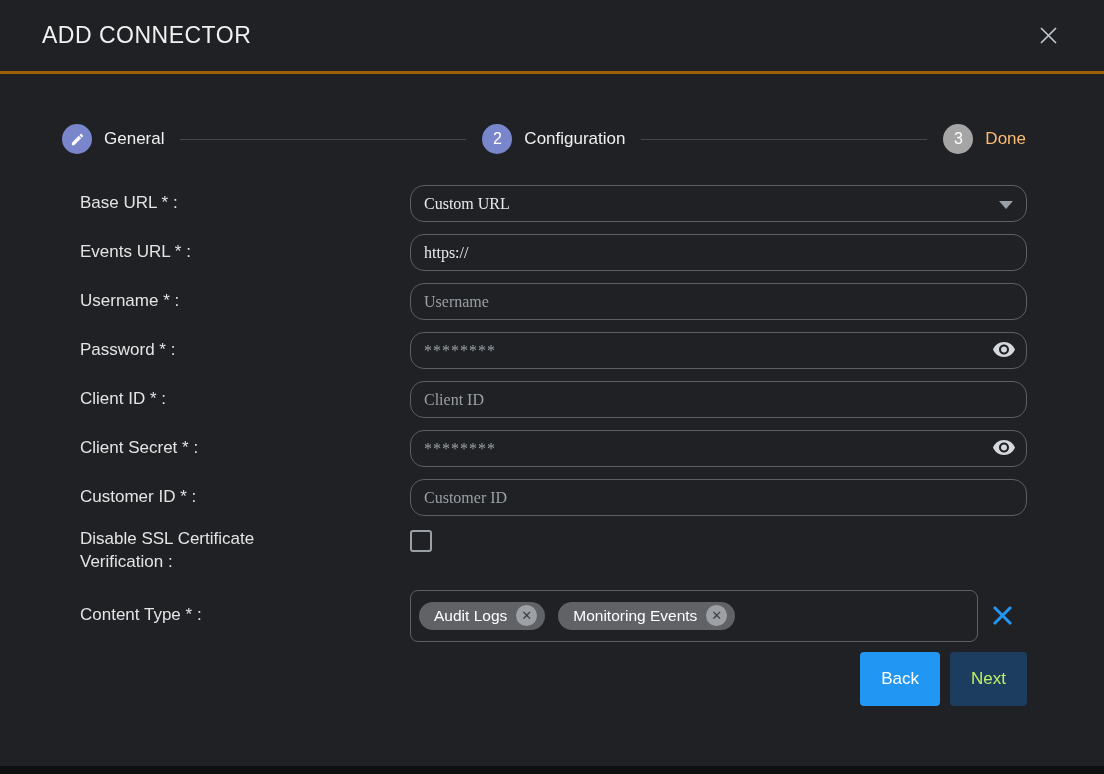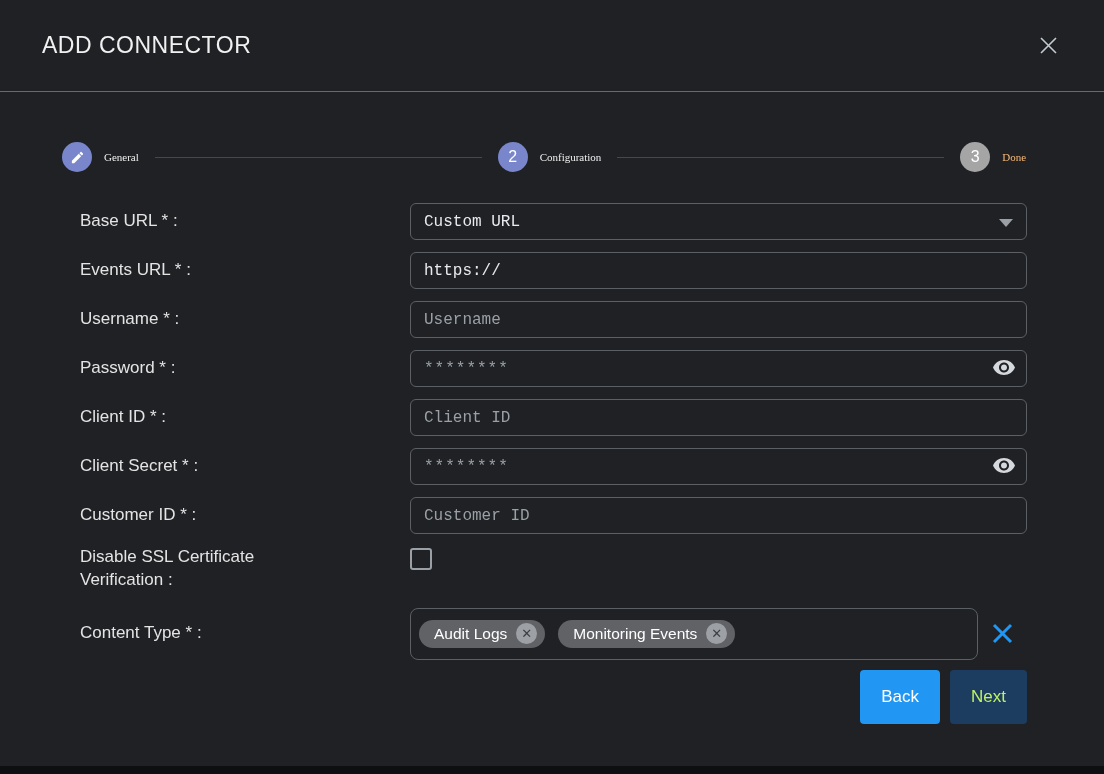--- a/index.html
+++ b/index.html
@@ -10,24 +10,24 @@
     overflow: hidden;
   }
   .modal {
     position: absolute; top: 0; left: 0;
     width: 1104px; height: 766px;
     background: #1f2124;
     color: #e8e8e8;
   }
   
   .modal-header {
-    height: 92px;
+    height: 74px;
     display: flex; align-items: center;
     padding: 0 42px;
-    border-bottom: 1px solid #a16207;
+    border-bottom: 3px solid #a16207;
   }
   .modal-title {
     font-size: 23px;
     letter-spacing: 0.5px;
     color: #f1f1f1;
     font-weight: 400;
   }
   .close-btn {
     margin-left: auto;
     width: 28px; height: 28px;
@@ -42,45 +42,45 @@
   }
   .step { display: flex; align-items: center; }
   .step-circle {
     width: 30px; height: 30px; border-radius: 50%;
     display: flex; align-items: center; justify-content: center;
     font-size: 16px; color: #ffffff;
     flex: 0 0 auto;
   }
   .step-circle.active { background: #7986cb; }
   .step-circle.inactive { background: #a5a5a5; }
-  .step-label { margin-left: 12px; font-size: 11px; color: #f0f0f0; font-family: Liberation Serif, serif; }
+  .step-label { margin-left: 12px; font-size: 17px; color: #f0f0f0; }
   .step-label.dim { color: #fdba74; }
   .step-line { flex: 1; height: 1px; background: #46484c; margin: 0 16px; }
   
   .form-area { padding: 0 77px 0 80px; }
   .form-row {
     display: flex; align-items: center;
     margin-bottom: 12px;
   }
   .form-row.top-align { align-items: flex-start; margin-bottom: 16px; }
   .form-label {
     width: 330px; flex: 0 0 330px;
     padding-right: 95px;
     font-size: 17px; color: #e4e4e4;
     line-height: 1.35;
   }
   .field-wrap { flex: 1; position: relative; }
   .text-field {
     width: 100%; height: 37px;
     background: transparent;
     border: 1px solid #5c5f63;
-    border-radius: 6px;
+    border-radius: 14px;
     color: #e8eaed;
     font-size: 16px;
-    font-family: Liberation Mono, monospace;
+    font-family: Liberation Serif, serif;
     padding: 0 40px 0 13px;
     outline: none;
   }
   .text-field::placeholder { color: #9aa0a6; opacity: 1; }
   .text-field.masked { color: #9aa0a6; letter-spacing: 1px; }
   .select-field { appearance: none; cursor: pointer; }
   .caret-down {
     position: absolute; right: 14px; top: 16px;
     width: 0; height: 0;
     border-left: 7px solid transparent;

